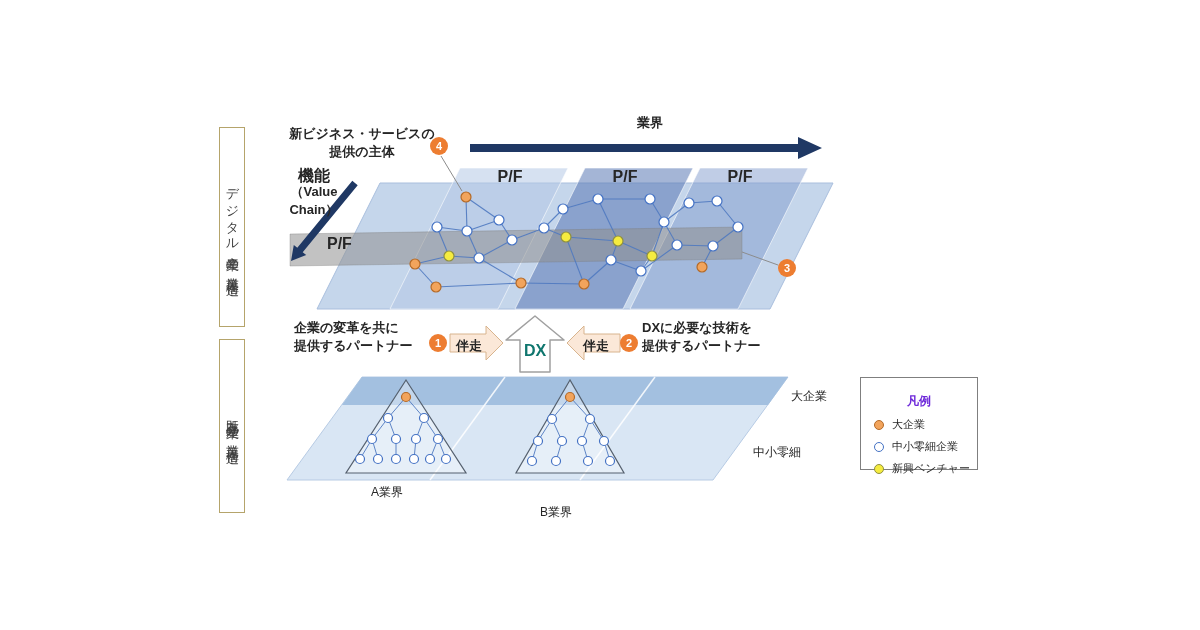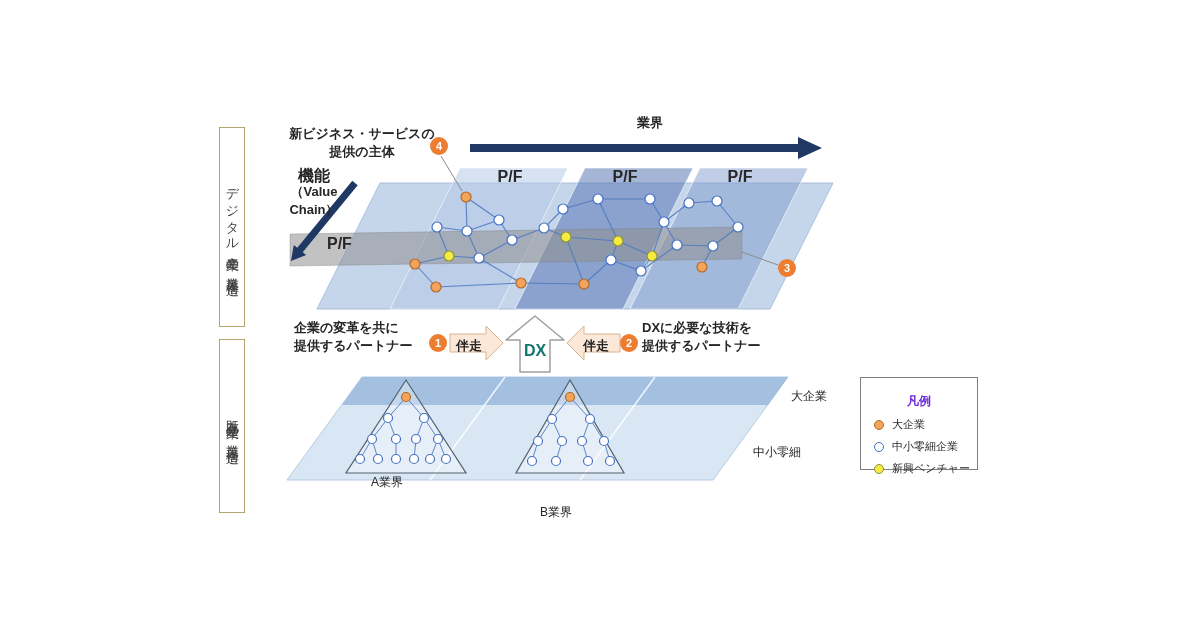--- a/index.html
+++ b/index.html
@@ -222,21 +222,21 @@
   <div class="badge" style="left:429px;top:334px;">1</div>
   <div class="abs b11 ctr" style="left:469px;top:337px;">伴走</div>
   <div class="abs dx-label ctr" style="left:535px;top:342px;">DX</div>
   <div class="abs b11 ctr" style="left:596px;top:337px;">伴走</div>
   <div class="badge" style="left:620px;top:334px;">2</div>
   <div class="abs" style="left:642px;top:319px;width:142px;">
     <div class="b13">DXに必要な技術を</div>
     <div class="b13">提供するパートナー</div>
   </div>
 
-  <div class="abs r12 ctr" style="left:387px;top:475px;text-align:right;">A業界</div>
+  <div class="abs r12 ctr" style="left:387px;top:485px;text-align:right;">A業界</div>
   <div class="abs r12 ctr" style="left:556px;top:505px;">B業界</div>
   <div class="abs r12" style="left:791px;top:389px;">大企業</div>
   <div class="abs r12" style="left:729px;top:445px;margin-left:24px;">中小零細</div>
 
   <div class="legend">
     <div class="title">凡例</div>
     <div class="row">
       <span class="dot dot-orange"></span>
       <span class="lbl">大企業</span>
     </div>

